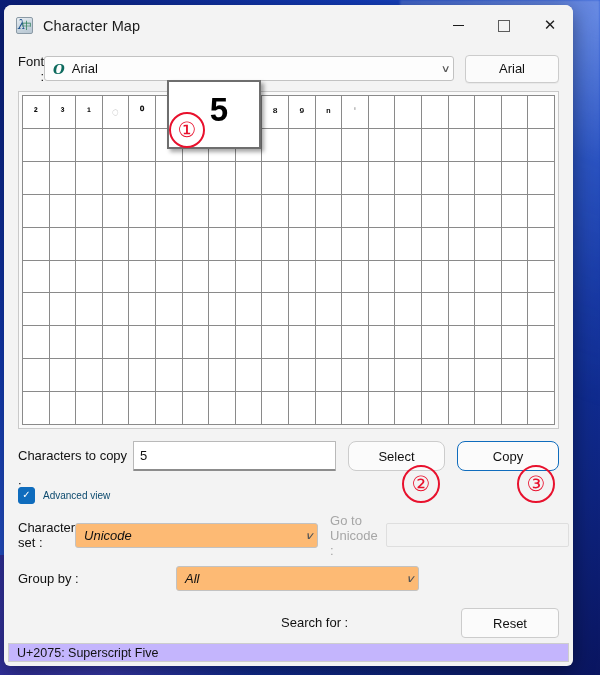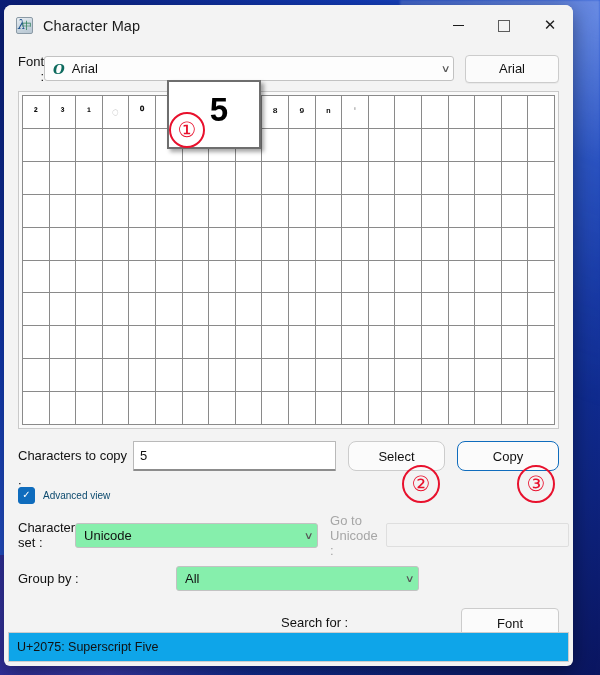--- a/index.html
+++ b/index.html
@@ -166,23 +166,23 @@
   #advbox{
     width:15px;height:15px;background:#0f6cbd;border:1px solid #0f6cbd;
     border-radius:3px;display:flex;align-items:center;justify-content:center;
     color:#fff;font-size:10px;line-height:1;margin-right:8px;
   }
   #advlabel{font-size:10px;color:#0c4a6e;}
 
   #charsetrow{margin-top:17px;height:26px;}
   #charsetrow .lbl{width:158px;}
   .combo{
-    height:25px;background:#86efac;border:1px solid #c2c2c2;border-radius:3px;
+    height:25px;background:#fdba74;border:1px solid #c2c2c2;border-radius:3px;
     display:flex;align-items:center;padding:0 5px 0 8px;box-sizing:border-box;
-    font-size:13px;color:#111;
+    font-size:13px;color:#111;font-style:italic;
   }
   .combo .chev{margin-left:auto;color:#555;font-size:10px;transform:scaleX(1.35);}
   #charsetcombo{flex:0 0 243px;}
   #gotolabel{margin-left:12px;font-size:13px;color:#a6a6a6;}
   #gotofield{
     margin-left:8px;flex:0 0 44px;height:24px;
     background:#f3f3f3;border:1px solid #dedede;box-sizing:border-box;border-radius:2px;
   }
 
   #grouprow{margin-top:17px;height:26px;}
@@ -197,22 +197,22 @@
     box-sizing:border-box;font-size:13px;color:#111;padding:5px 7px;border-radius:1px;
   }
   #resetbtn{
     margin-left:22px;flex:0 0 96px;height:28px;
     background:#fbfbfb;border:1px solid #ccc;border-radius:4px;
     font-size:13px;color:#111;display:flex;align-items:center;justify-content:center;
   }
 
   
   #statusbar{
-    position:absolute;left:4px;right:4px;bottom:4px;height:30px;
-    background:#0ea5e9;border:1px solid #cdcdcd;box-sizing:border-box;
+    position:absolute;left:4px;right:4px;bottom:4px;height:19px;
+    background:#c4b5fd;border:1px solid #cdcdcd;box-sizing:border-box;
     display:flex;align-items:center;padding-left:8px;
     font-size:12.5px;color:#111;
   }
 </style>
 </head>
 <body>
 
 <div id="desktop">
   <div class="streak"></div>
   <div class="streak2"></div>
@@ -490,21 +490,21 @@
       <div id="grouprow" class="row">
         <span class="lbl">Group by :</span>
         <div id="groupcombo" class="combo">
           <span>All</span>
           <span class="chev">∨</span>
         </div>
       </div>
 
       <div id="searchrow" class="row">
         <span class="lbl">Search for :</span>
-        <div id="resetbtn">Font</div>
+        <div id="resetbtn">Reset</div>
       </div>
 
     </div>
 
     <div class="marker" style="left:398px;top:419px;width:34px;height:34px;">②</div>
     <div class="marker" style="left:513px;top:419px;width:34px;height:34px;">③</div>
 
   </div>
 
   <div id="statusbar">

